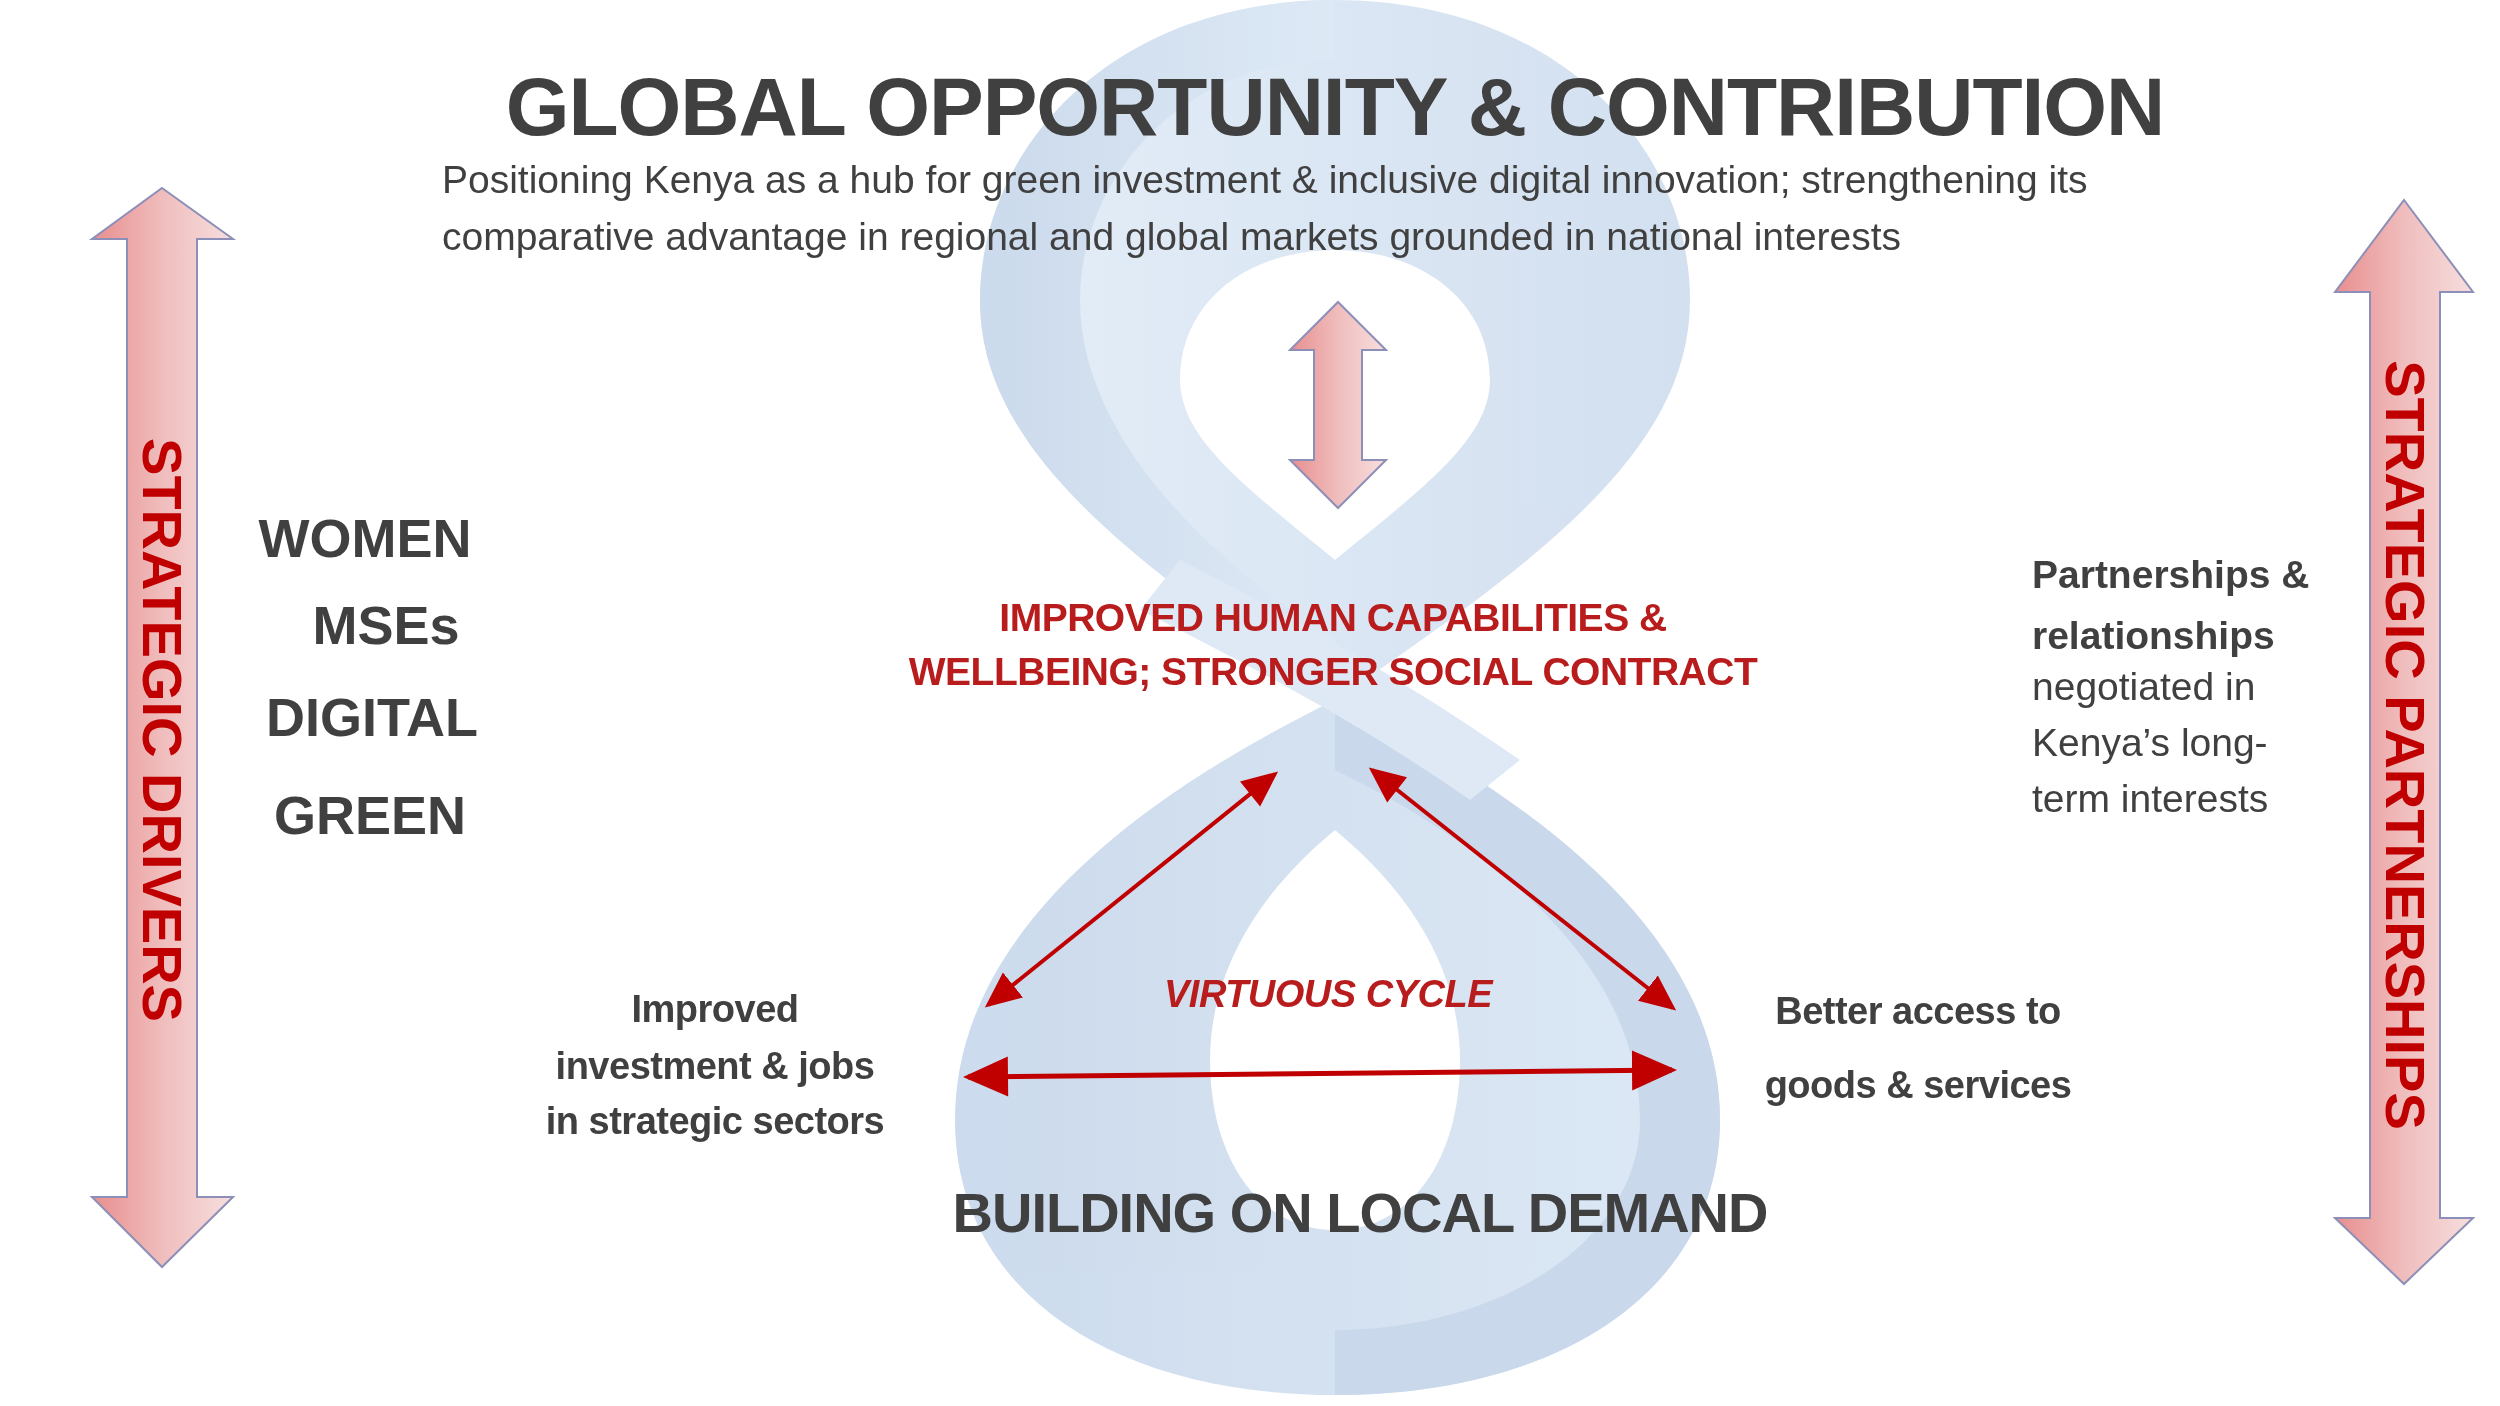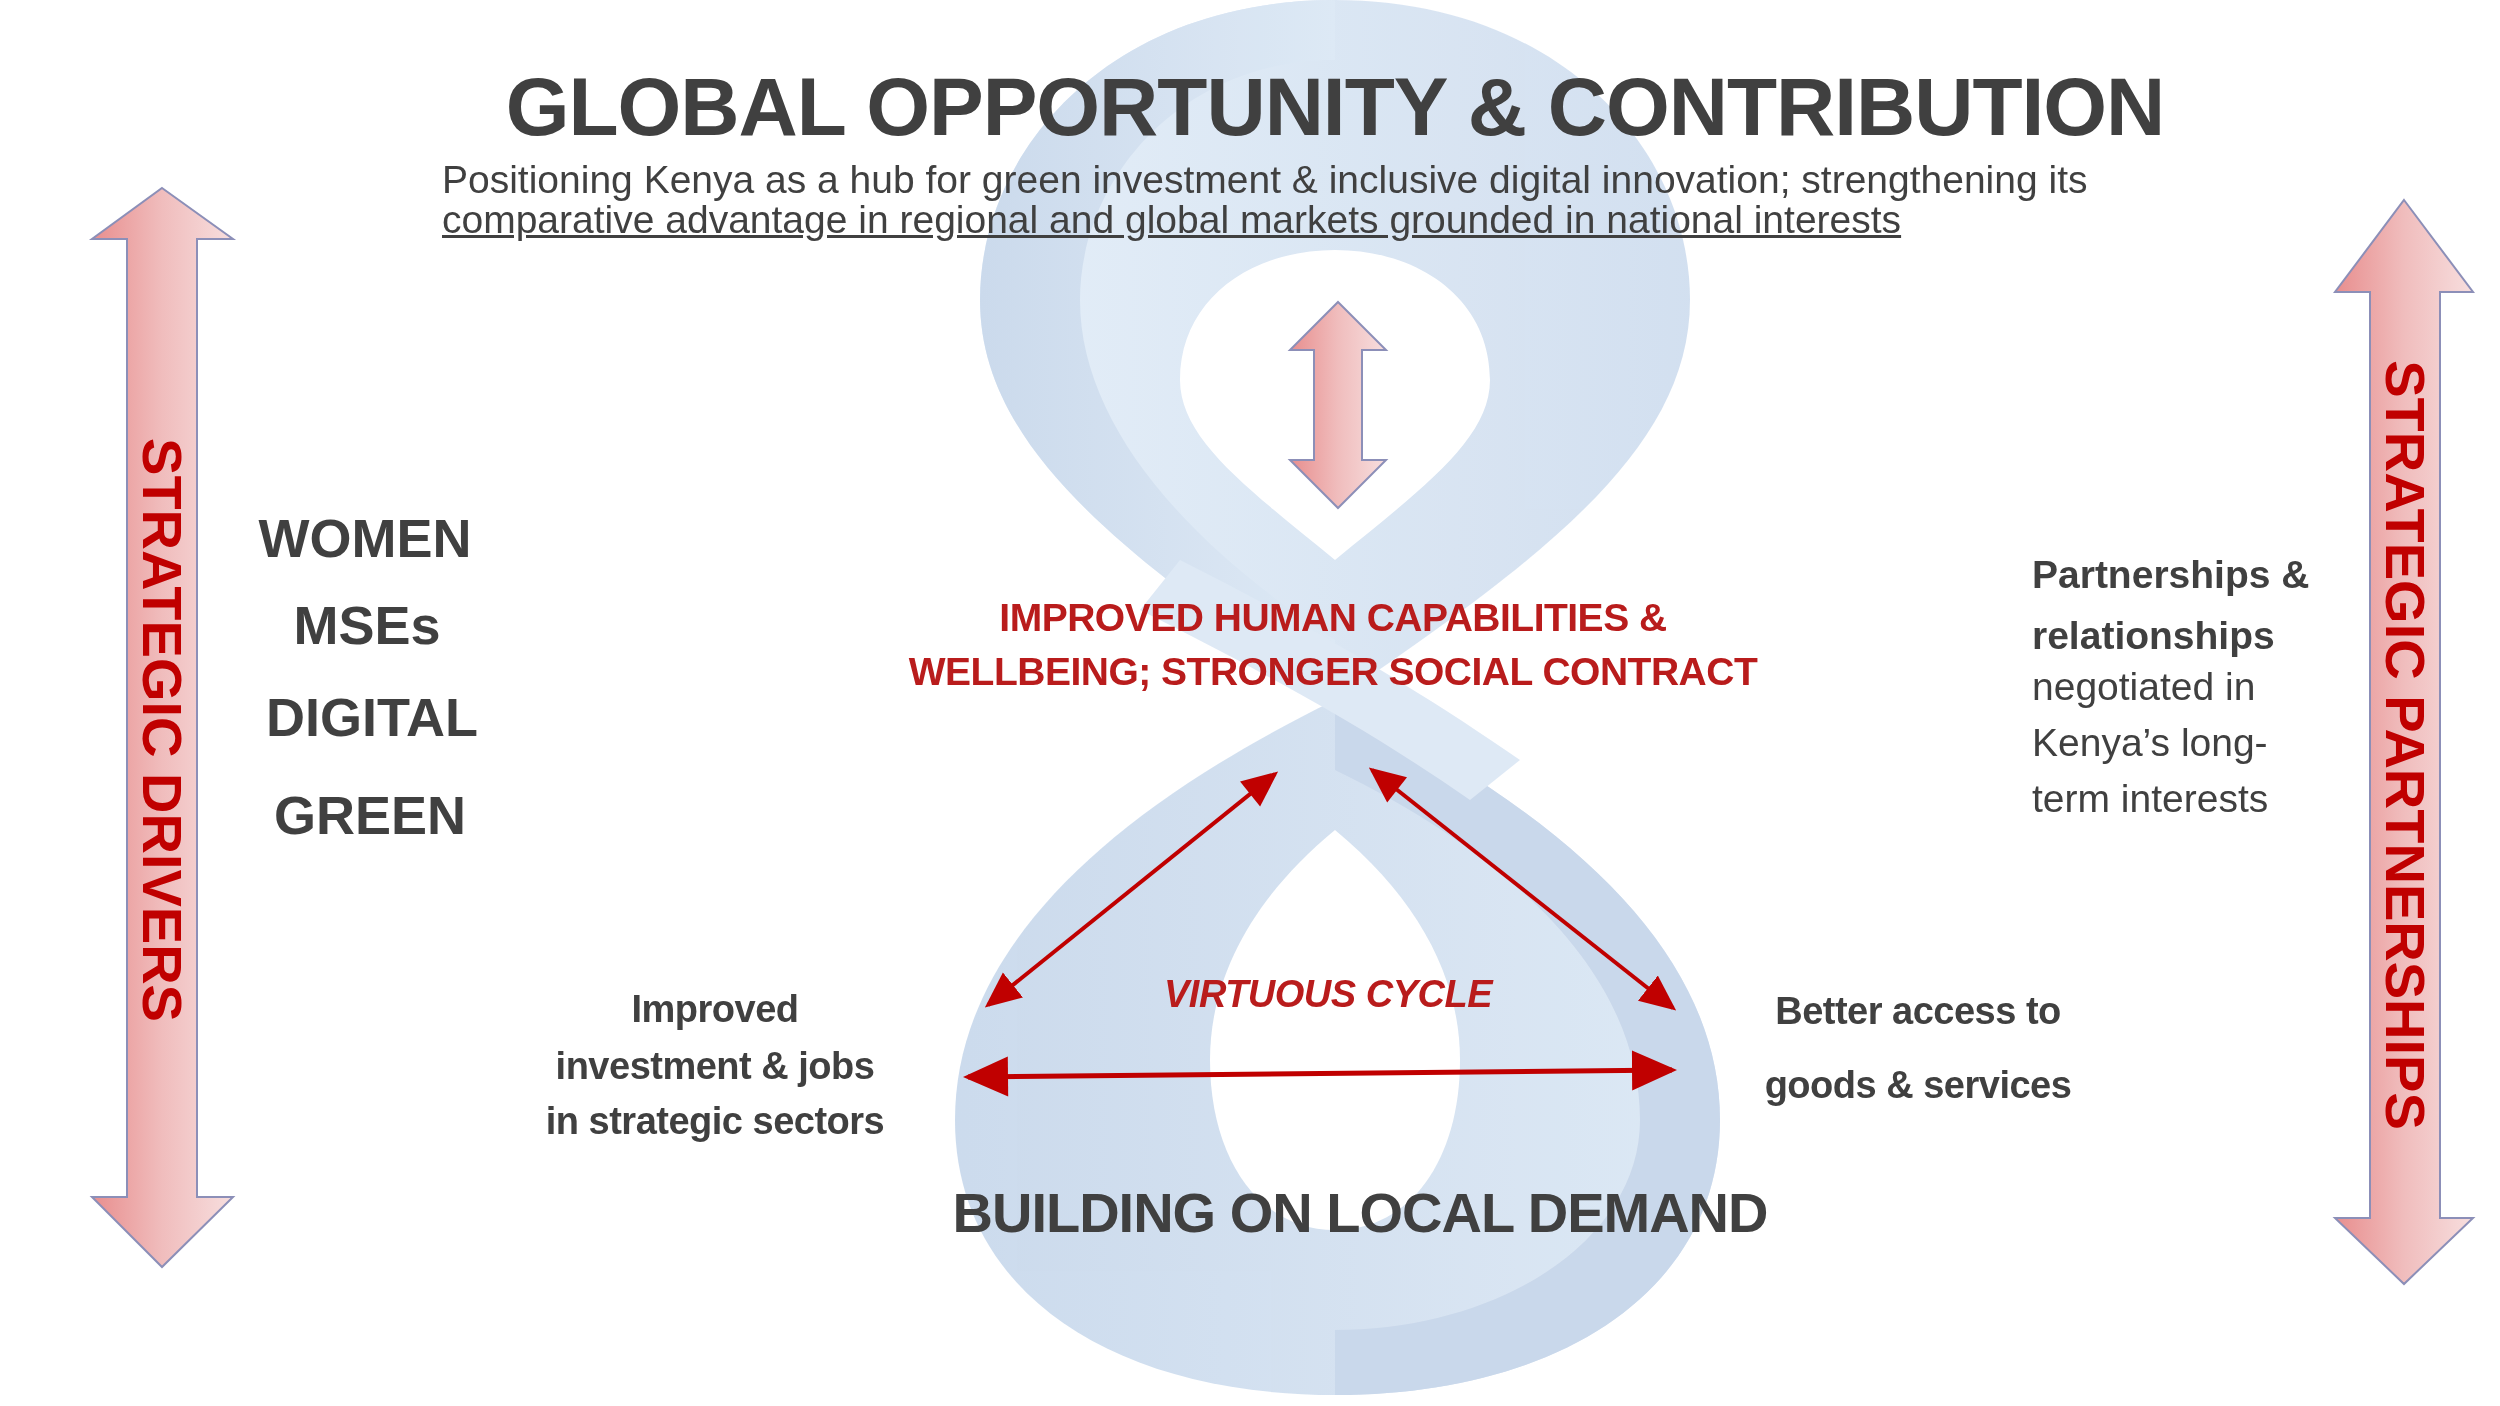--- a/index.html
+++ b/index.html
@@ -69,27 +69,27 @@
 
   <g stroke="#C00000" fill="none">
     <line x1="1275" y1="774" x2="988" y2="1005" stroke-width="4" marker-end="url(#arrR)" marker-start="url(#arrS)"></line>
     <line x1="1372" y1="770" x2="1673" y2="1008" stroke-width="4" marker-end="url(#arrR)" marker-start="url(#arrS)"></line>
     <line x1="968" y1="1077" x2="1672" y2="1070" stroke-width="5" marker-end="url(#arrR)" marker-start="url(#arrS)"></line>
   </g>
 </svg>
 
 <div class="t teal center" id="title">GLOBAL OPPORTUNITY &amp; CONTRIBUTION</div>
 <div class="t teal sub" style="top:158px;">Positioning Kenya as a hub for green investment &amp; inclusive digital innovation; strengthening its</div>
-<div class="t teal sub" style="top:198px;text-decoration:underline;">comparative advantage in regional and global markets grounded in national interests</div>
+<div class="t teal sub" style="top:215px;">comparative advantage in regional and global markets grounded in national interests</div>
 
 <div class="vert" style="left:162px; top:730px; transform:translate(-50%,-50%) rotate(90deg);">STRATEGIC DRIVERS</div>
 <div class="vert" style="left:2405px; top:745px; transform:translate(-50%,-50%) rotate(90deg);">STRATEGIC PARTNERSHIPS</div>
 
 <div class="t teal driver center" style="left:365px; top:507px;">WOMEN</div>
-<div class="t teal driver center" style="left:367px; top:594px;">MSEs</div>
+<div class="t teal driver center" style="left:386px; top:594px;">MSEs</div>
 <div class="t teal driver center" style="left:372px; top:686px;">DIGITAL</div>
 <div class="t teal driver center" style="left:370px; top:784px;">GREEN</div>
 
 <div class="t red redline center" style="left:1333px; top:596px;">IMPROVED HUMAN CAPABILITIES &amp;</div>
 <div class="t red redline center" style="left:1333px; top:650px;">WELLBEING; STRONGER SOCIAL CONTRACT</div>
 
 <div class="t teal rblock b" style="top:553px;">Partnerships &amp;</div>
 <div class="t teal rblock b" style="top:576px;margin-top:38px;">relationships</div>
 <div class="t teal rblock" style="top:665px;">negotiated in</div>
 <div class="t teal rblock" style="top:721px;">Kenya’s long-</div>

